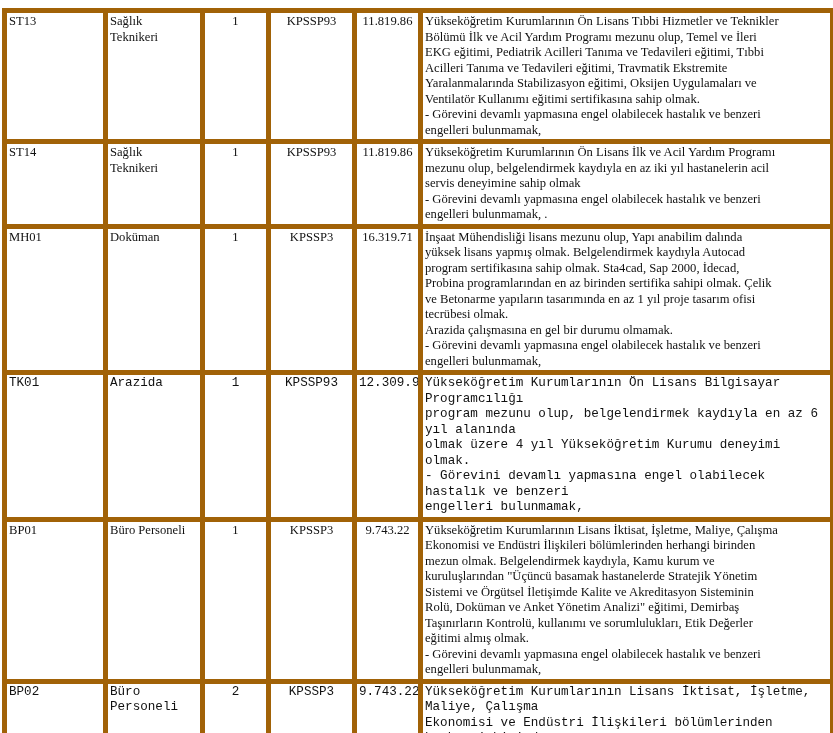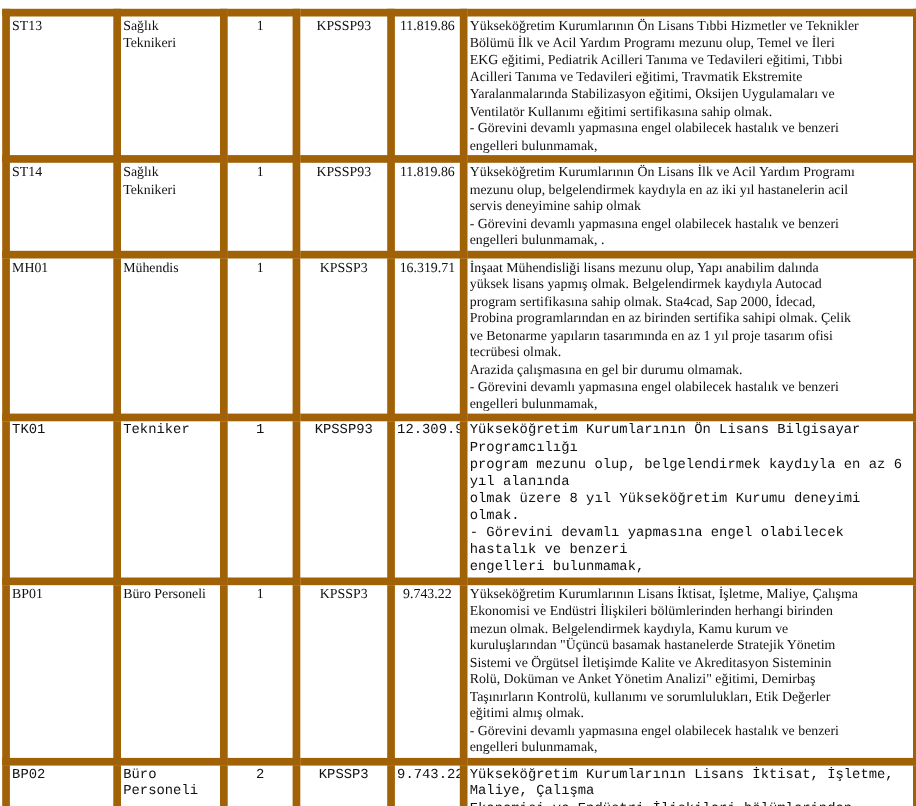--- a/index.html
+++ b/index.html
@@ -18,21 +18,21 @@
   }
   table.positions {
     position: absolute;
     top: 8px;
     left: 2px;
     width: 828px;
     border-collapse: collapse;
     table-layout: fixed;
   }
   table.positions td {
-    border: 7px solid #a16207;
+    border: 5px solid #a16207;
     vertical-align: top;
     font-size: 12.6px;
     line-height: 15.5px;
     padding: 1px 2px;
     overflow: hidden;
   }
   td.c-code   { padding-top: 5px; }
   td.c-title  { white-space: pre-line; padding-top: 1px; }
   td.c-count  { text-align: center; padding-top: 5px; }
   td.c-exam   { text-align: center; padding-top: 5px; margin-top: 32px; }
@@ -85,43 +85,43 @@
         <td class="c-exam">KPSSP93</td>
         <td class="c-score">11.819.86</td>
         <td class="c-req">Yükseköğretim Kurumlarının Ön Lisans İlk ve Acil Yardım Programı
 mezunu olup, belgelendirmek kaydıyla en az iki yıl hastanelerin acil
 servis deneyimine sahip olmak
 - Görevini devamlı yapmasına engel olabilecek hastalık ve benzeri
 engelleri bulunmamak, .</td>
       </tr>
       <tr class="rh-2">
         <td class="c-code">MH01</td>
-        <td class="c-title">Mühendis</td>
+        <td class="c-title">Doküman</td>
         <td class="c-count">1</td>
         <td class="c-exam">KPSSP3</td>
         <td class="c-score">16.319.71</td>
         <td class="c-req">İnşaat Mühendisliği lisans mezunu olup, Yapı anabilim dalında
 yüksek lisans yapmış olmak. Belgelendirmek kaydıyla Autocad
 program sertifikasına sahip olmak. Sta4cad, Sap 2000, İdecad,
 Probina programlarından en az birinden sertifika sahipi olmak. Çelik
 ve Betonarme yapıların tasarımında en az 1 yıl proje tasarım ofisi
 tecrübesi olmak.
 Arazida çalışmasına en gel bir durumu olmamak.
 - Görevini devamlı yapmasına engel olabilecek hastalık ve benzeri
 engelleri bulunmamak,</td>
       </tr>
       <tr class="rh-3">
         <td class="c-code">TK01</td>
-        <td class="c-title">Tekniker</td>
+        <td class="c-title">Arazida</td>
         <td class="c-count">1</td>
         <td class="c-exam">KPSSP93</td>
         <td class="c-score">12.309.90</td>
         <td class="c-req">Yükseköğretim Kurumlarının Ön Lisans Bilgisayar Programcılığı
 program mezunu olup, belgelendirmek kaydıyla en az 6 yıl alanında
-olmak üzere 8 yıl Yükseköğretim Kurumu deneyimi olmak.
+olmak üzere 4 yıl Yükseköğretim Kurumu deneyimi olmak.
 - Görevini devamlı yapmasına engel olabilecek hastalık ve benzeri
 engelleri bulunmamak,</td>
       </tr>
       <tr class="rh-4">
         <td class="c-code">BP01</td>
         <td class="c-title">Büro Personeli</td>
         <td class="c-count">1</td>
         <td class="c-exam">KPSSP3</td>
         <td class="c-score">9.743.22</td>
         <td class="c-req">Yükseköğretim Kurumlarının Lisans İktisat, İşletme, Maliye, Çalışma

